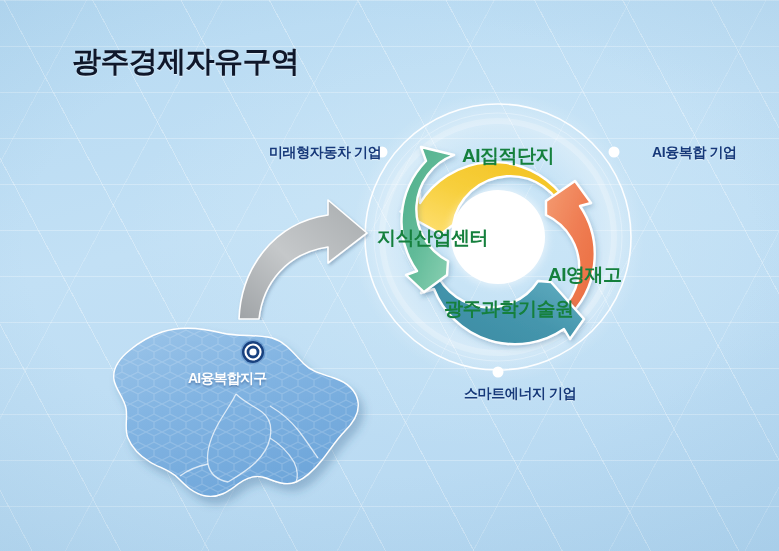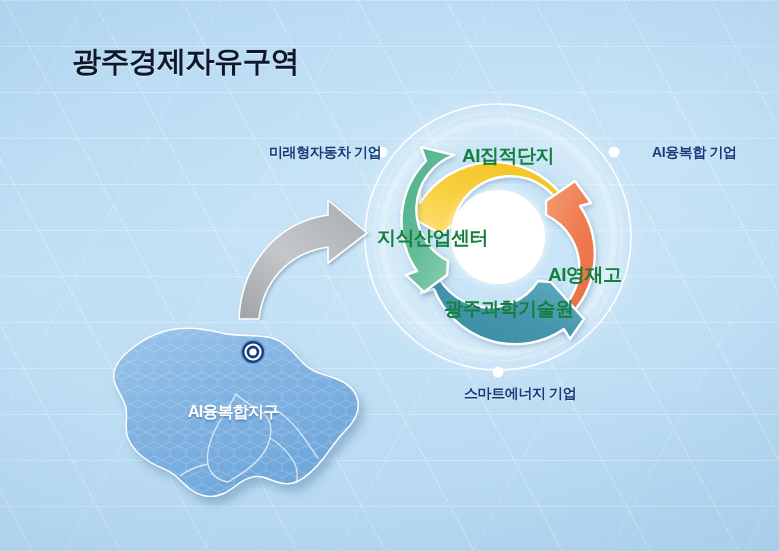--- a/index.html
+++ b/index.html
@@ -77,26 +77,25 @@
   #seg-label-right  { left:548px; top:242px;margin-top:20px; }
   #seg-label-bottom { left:444px; top:296px; }
   #seg-label-left   { left:377px; top:225px; }
 
   
   #map-area { position:absolute; left:90px; top:320px; width:300px; height:220px; }
   #map-area svg { display:block; }
 
   #map-label {
     position:absolute; left:188px; top:370px;
-    font-size:16px; font-weight:bold; color:#ffffff;
+    font-size:14px; font-weight:bold; color:#ffffff;
     letter-spacing:-0.8px; white-space:nowrap;
     -webkit-text-stroke:3.4px #1b3d80;
     paint-order:stroke fill;
     text-shadow:0 2px 2px rgba(20,50,100,0.35);
-    margin-top:32px;
   }
   #map-label span { -webkit-text-stroke:0; }
 
   
   #connector-arrow { position:absolute; left:235px; top:195px; width:150px; height:125px; }
 </style>
 </head>
 <body>
 
 <div id="bg-layer">

